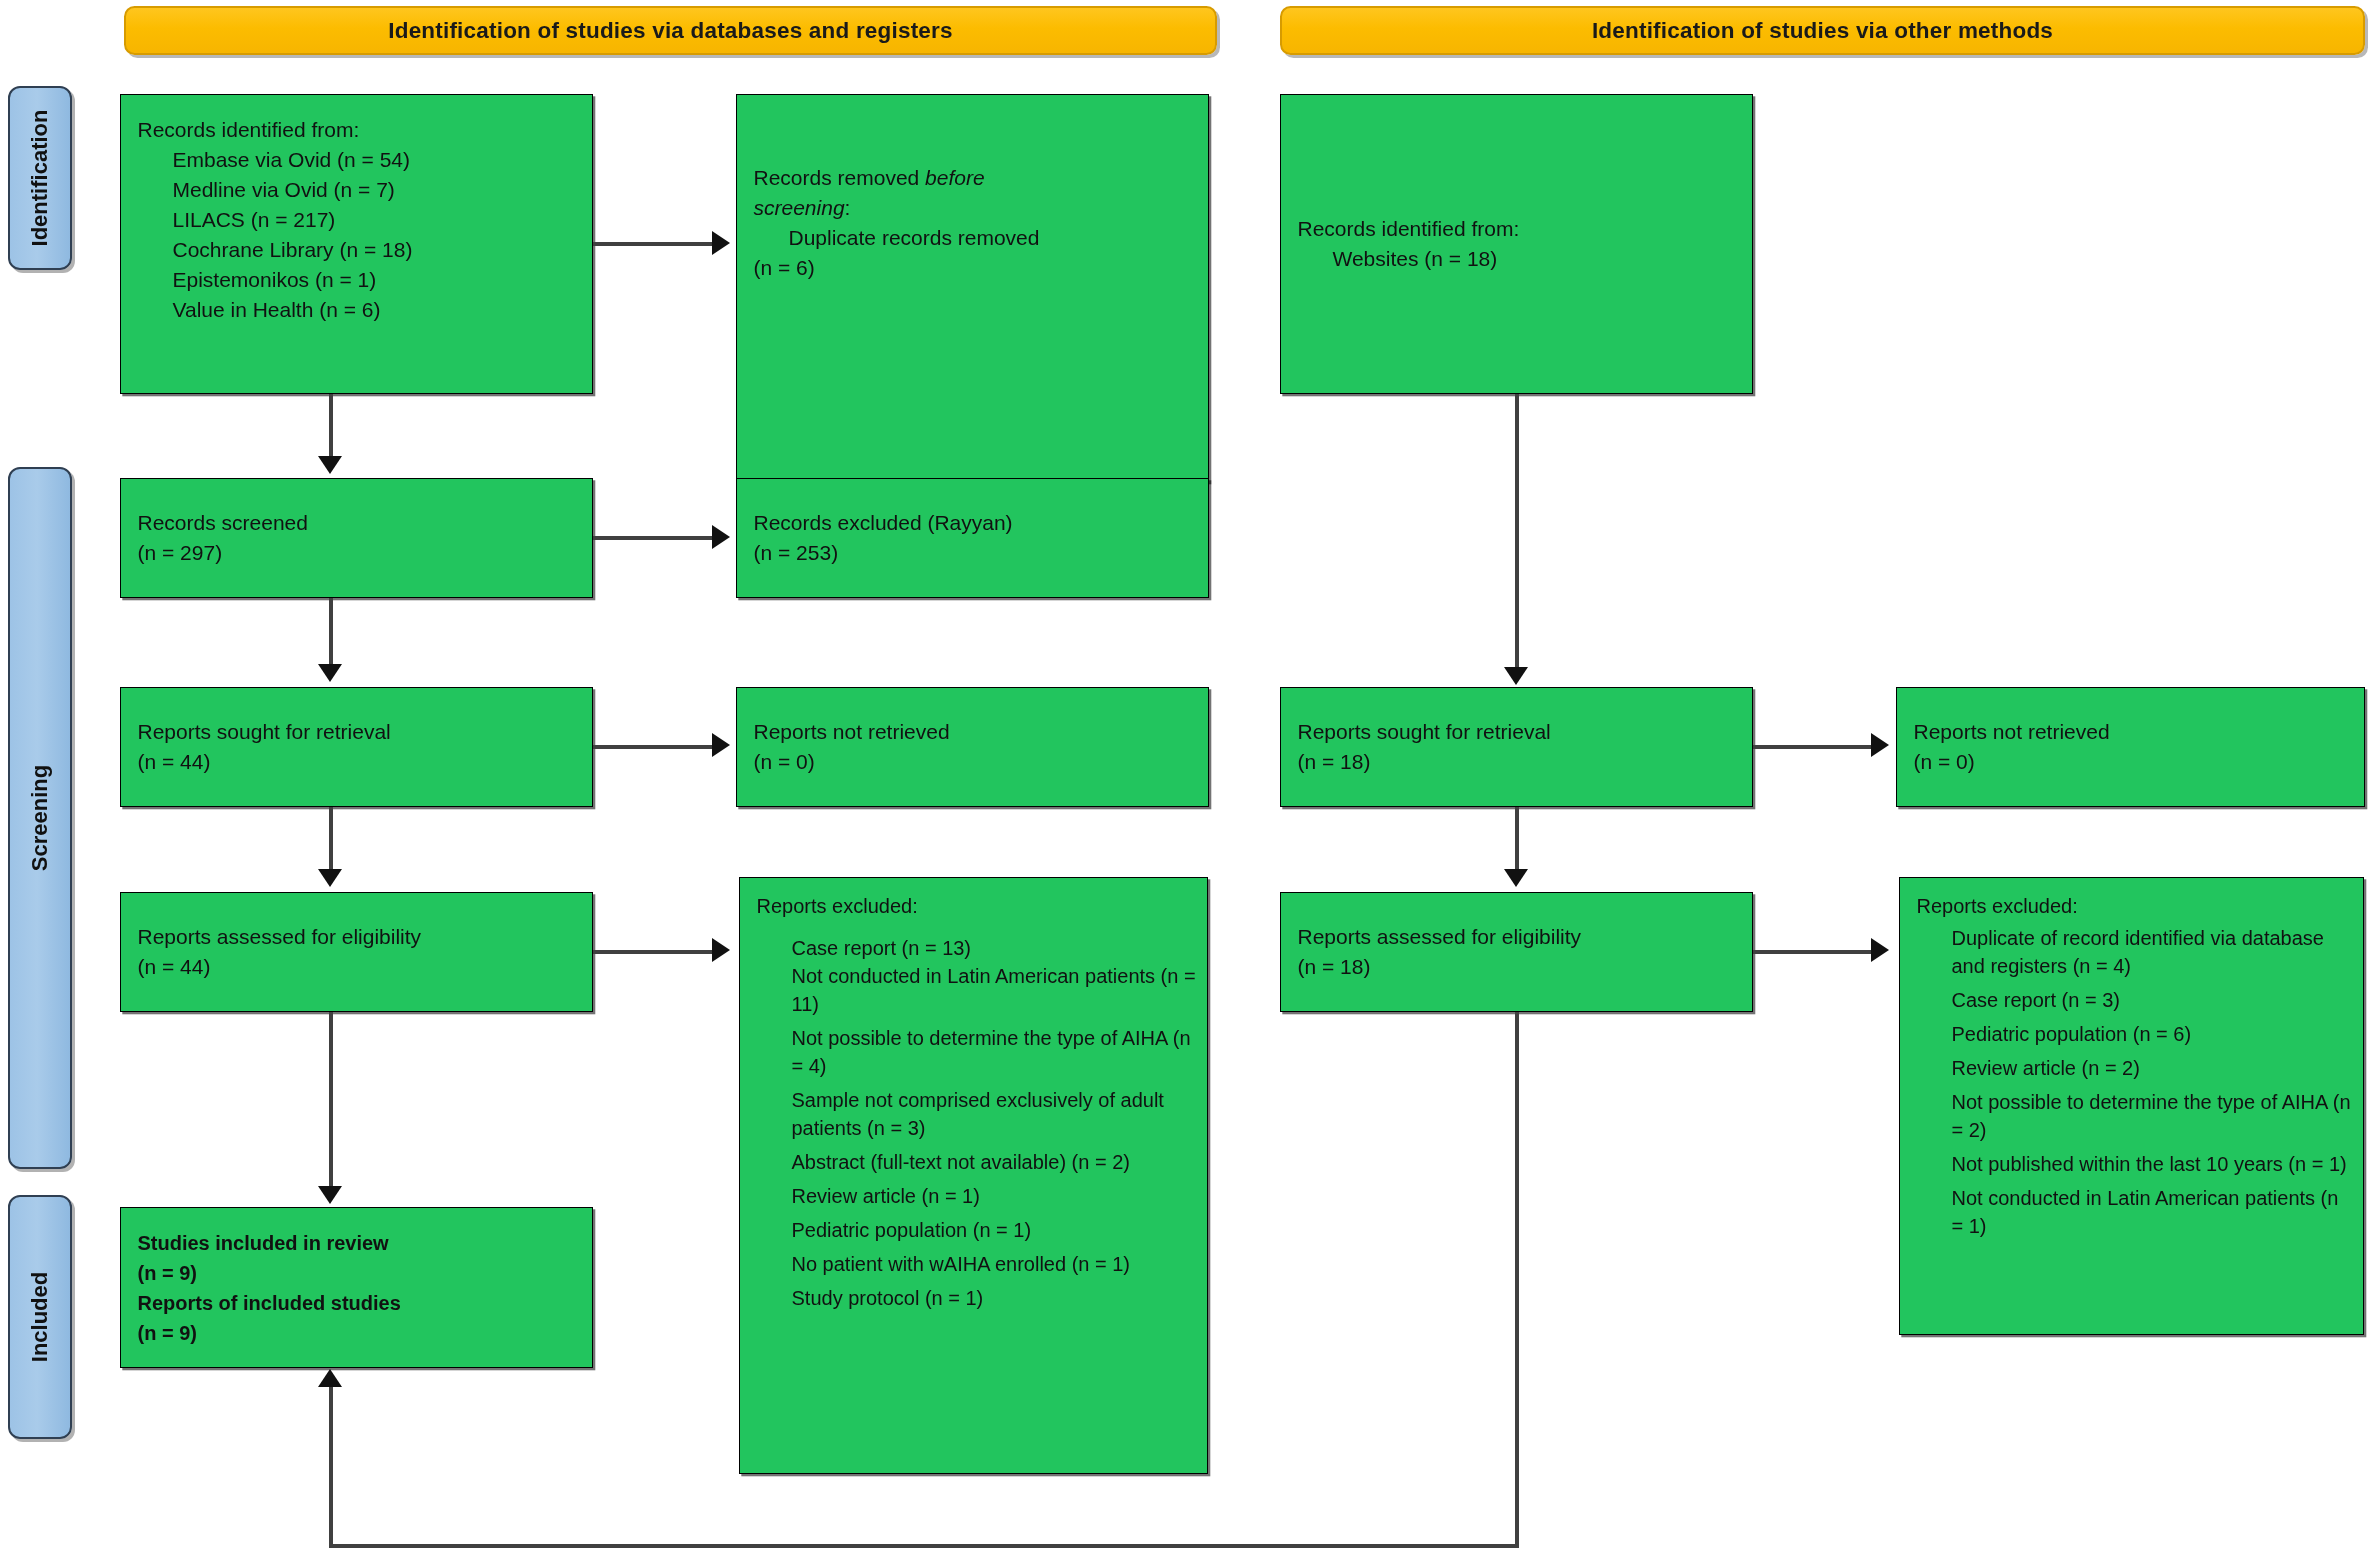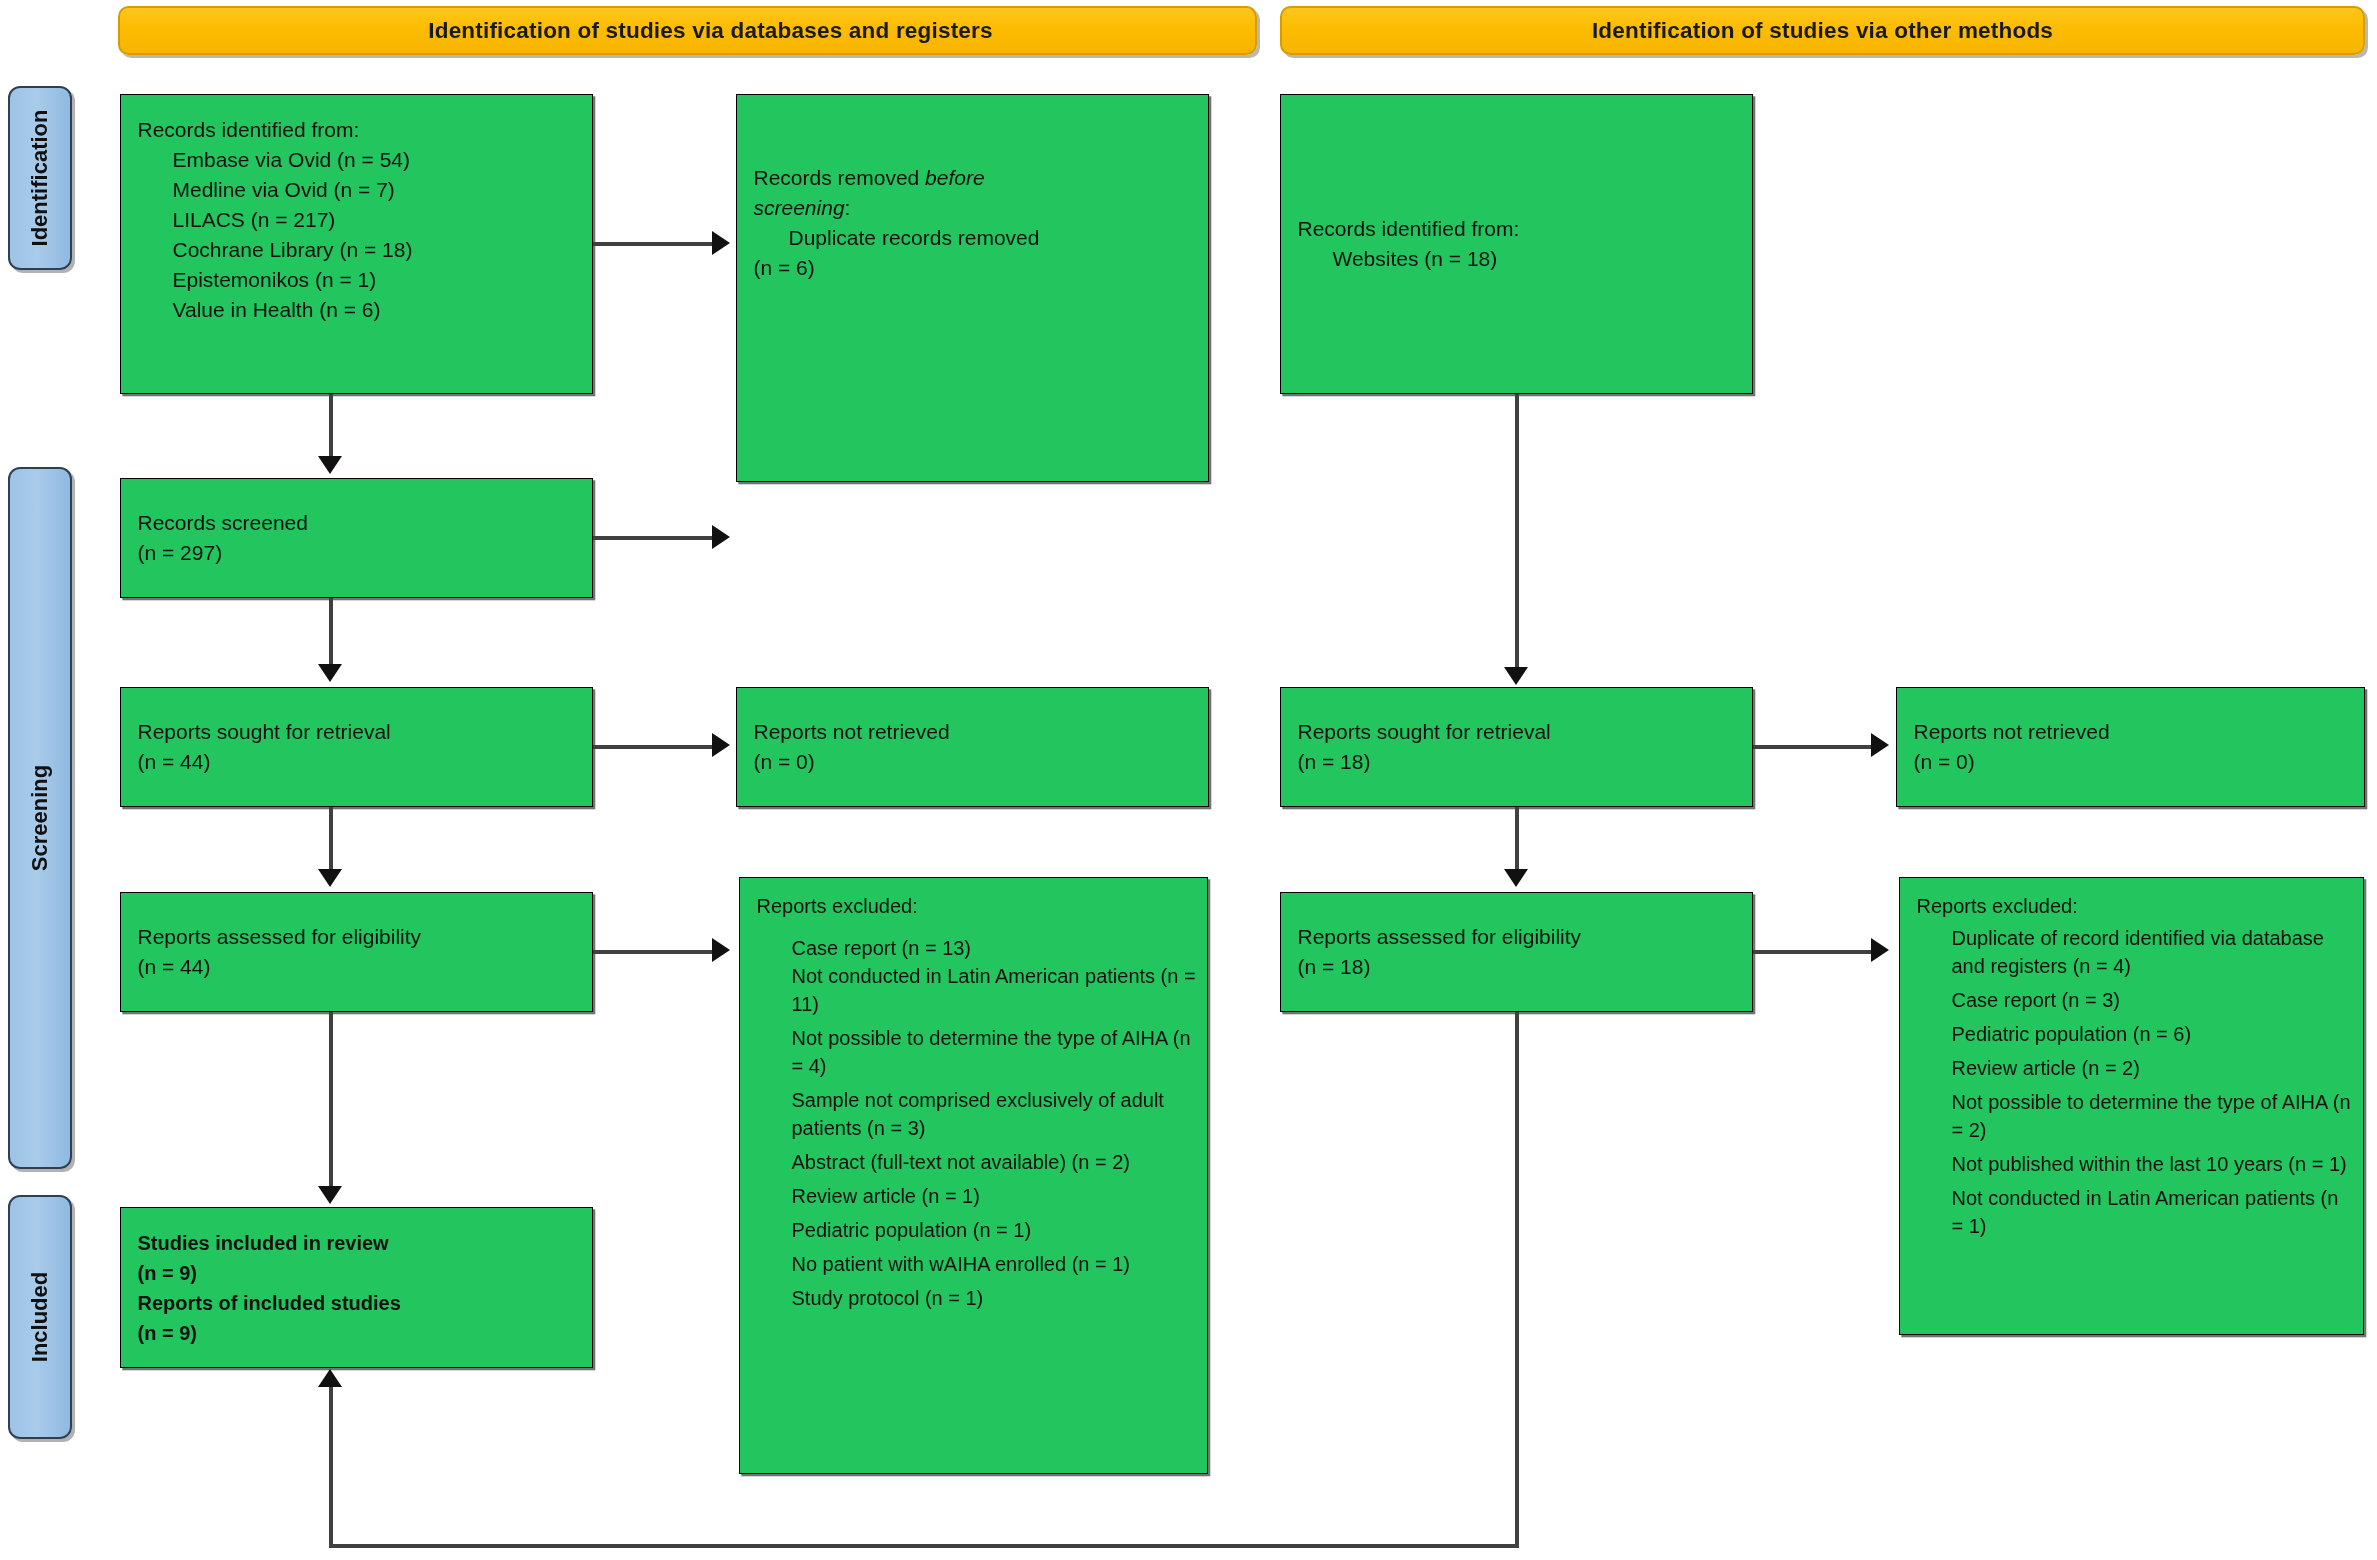--- a/index.html
+++ b/index.html
@@ -72,21 +72,21 @@
     border-left:12.8px solid transparent;
     border-right:12.8px solid transparent;
     border-bottom:18px solid #111;
   }
 </style>
 </head>
 <body>
 
 <div id="stage">
 
-  <div class="banner" style="left:118px;top:6px;width:1089px;height:45px;font-size:22.5px;padding-left:46px;">
+  <div class="banner" style="left:124px;top:6px;width:1089px;height:45px;font-size:22.5px;">
     <span>Identification of studies via databases and registers</span>
   </div>
 
   <div class="banner" style="left:1280px;top:6px;width:1081px;height:45px;font-size:22.5px;">
     <span>Identification of studies via other methods</span>
   </div>
 
   <div class="stagepill" style="left:7.5px;top:86px;width:60px;height:180px;">
     <span style="font-size:22px;">Identification</span>
   </div>
@@ -139,20 +139,26 @@
   <div class="box vmid" style="left:120px;top:478px;width:473px;height:120px;">
     <div class="inner" style="font-size:21px;line-height:30px;">
       <span class="ln">Records screened</span>
       <span class="ln">(n = 297)</span>
     </div>
   </div>
 
   <div class="hline" style="left:593px;top:536px;width:120px;"></div>
   <div class="arr-r" style="left:712px;top:525px;"></div>
 
+  <div class="box vmid" style="left:736px;top:478px;width:473px;height:120px;">
+    <div class="inner" style="font-size:21px;line-height:30px;">
+      <span class="ln">Records excluded (Rayyan)</span>
+      <span class="ln">(n = 253)</span>
+    </div>
+  </div>
 
   <div class="vline" style="left:329px;top:598px;height:71px;"></div>
   <div class="arr-d" style="left:318px;top:664px;"></div>
 
   <div class="box vmid" style="left:120px;top:687px;width:473px;height:120px;">
     <div class="inner" style="font-size:21px;line-height:30px;">
       <span class="ln">Reports sought for retrieval</span>
       <span class="ln">(n = 44)</span>
     </div>
   </div>

